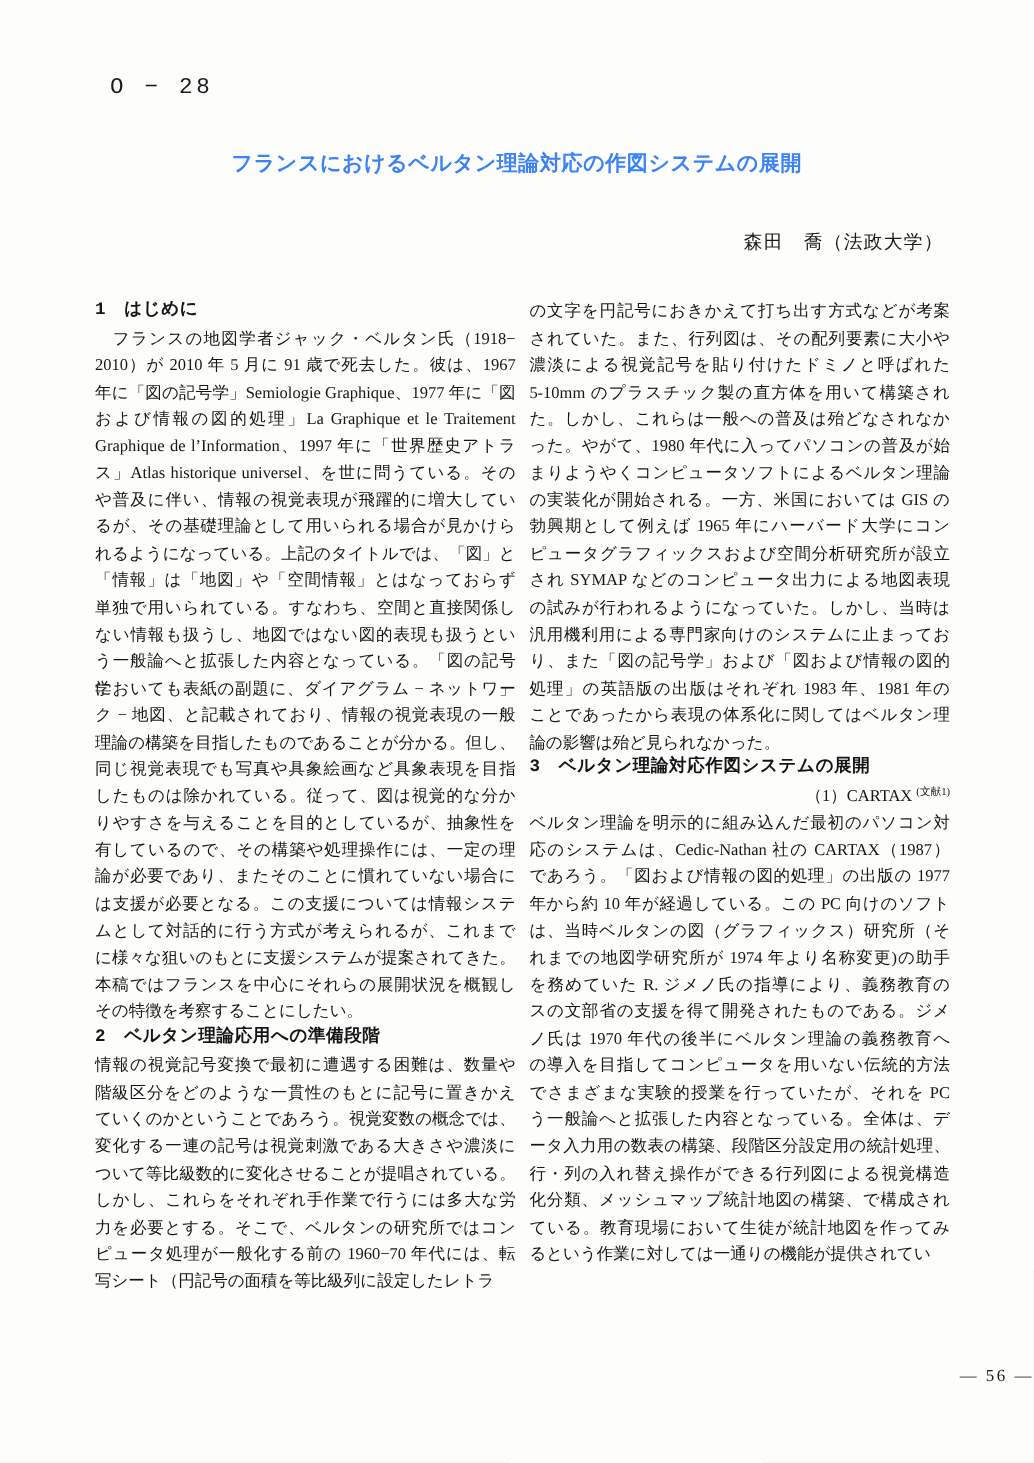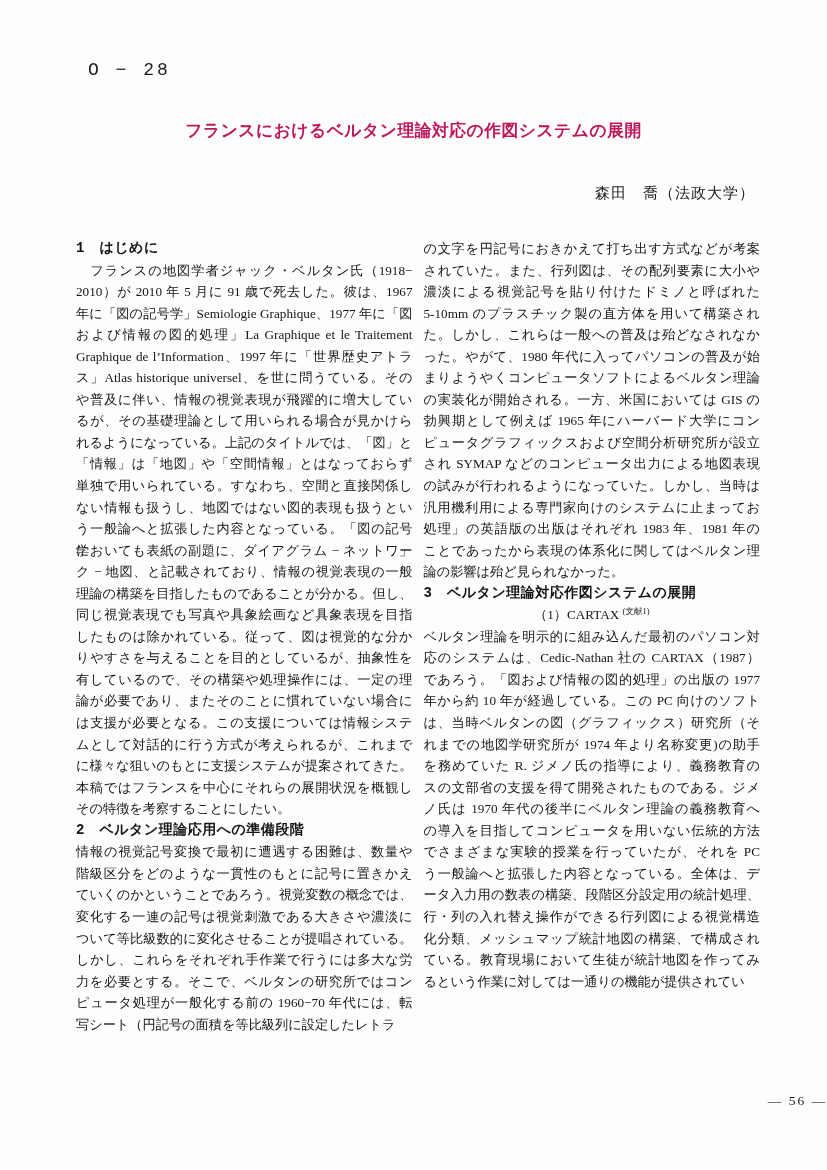--- a/index.html
+++ b/index.html
@@ -25,21 +25,21 @@
   .paper-title {
     position: absolute;
     left: 0;
     right: 0;
     top: 119px;
     text-align: center;
     font-family: Liberation Mono, monospace;
     font-weight: 700;
     font-size: 16.8px;
     letter-spacing: 0.5px;
-    color: #be185d;
+    color: #3b82f6;
   }
   .paper-author {
     position: absolute;
     right: 72px;
     top: 184px;
     font-size: 15px;
     letter-spacing: 1px;
     color: #1a1a1a;
   }
   .columns {
@@ -69,21 +69,21 @@
     text-align: left;
     text-align-last: left;
   }
   .col .heading {
     font-family: Liberation Mono, monospace;
     font-weight: 700;
     font-size: 14px;
     letter-spacing: 0.5px;
   }
   .col .subheading {
-    text-align: center;
+    text-align: right;
   }
   .col sup {
     font-size: 8.5px;
     vertical-align: super;
     line-height: 0;
     letter-spacing: 0;
   }
   .page-footer {
     position: absolute;
     left: 0;
@@ -153,20 +153,21 @@
         <div class="ln line">5-10mm のプラスチック製の直方体を用いて構築され</div>
         <div class="ln line">た。しかし、これらは一般への普及は殆どなされなか</div>
         <div class="ln line">った。やがて、1980 年代に入ってパソコンの普及が始</div>
         <div class="ln line">まりようやくコンピュータソフトによるベルタン理論</div>
         <div class="ln line">の実装化が開始される。一方、米国においては GIS の</div>
         <div class="ln line">勃興期として例えば 1965 年にハーバード大学にコン</div>
         <div class="ln line">ピュータグラフィックスおよび空間分析研究所が設立</div>
         <div class="ln line">され SYMAP などのコンピュータ出力による地図表現</div>
         <div class="ln line">の試みが行われるようになっていた。しかし、当時は</div>
         <div class="ln line">汎用機利用による専門家向けのシステムに止まってお</div>
+        <div class="ln line">り、また「図の記号学」および「図および情報の図的</div>
         <div class="ln line">処理」の英語版の出版はそれぞれ 1983 年、1981 年の</div>
         <div class="ln line">ことであったから表現の体系化に関してはベルタン理</div>
         <div class="ln line-end">論の影響は殆ど見られなかった。</div>
         <div class="ln heading">3　ベルタン理論対応作図システムの展開</div>
         <div class="ln subheading">（1）CARTAX <sup>(文献1)</sup></div>
         <div class="ln line">ベルタン理論を明示的に組み込んだ最初のパソコン対</div>
         <div class="ln line">応のシステムは、Cedic-Nathan 社の CARTAX（1987）</div>
         <div class="ln line">であろう。「図および情報の図的処理」の出版の 1977</div>
         <div class="ln line">年から約 10 年が経過している。この PC 向けのソフト</div>
         <div class="ln line">は、当時ベルタンの図（グラフィックス）研究所（そ</div>

